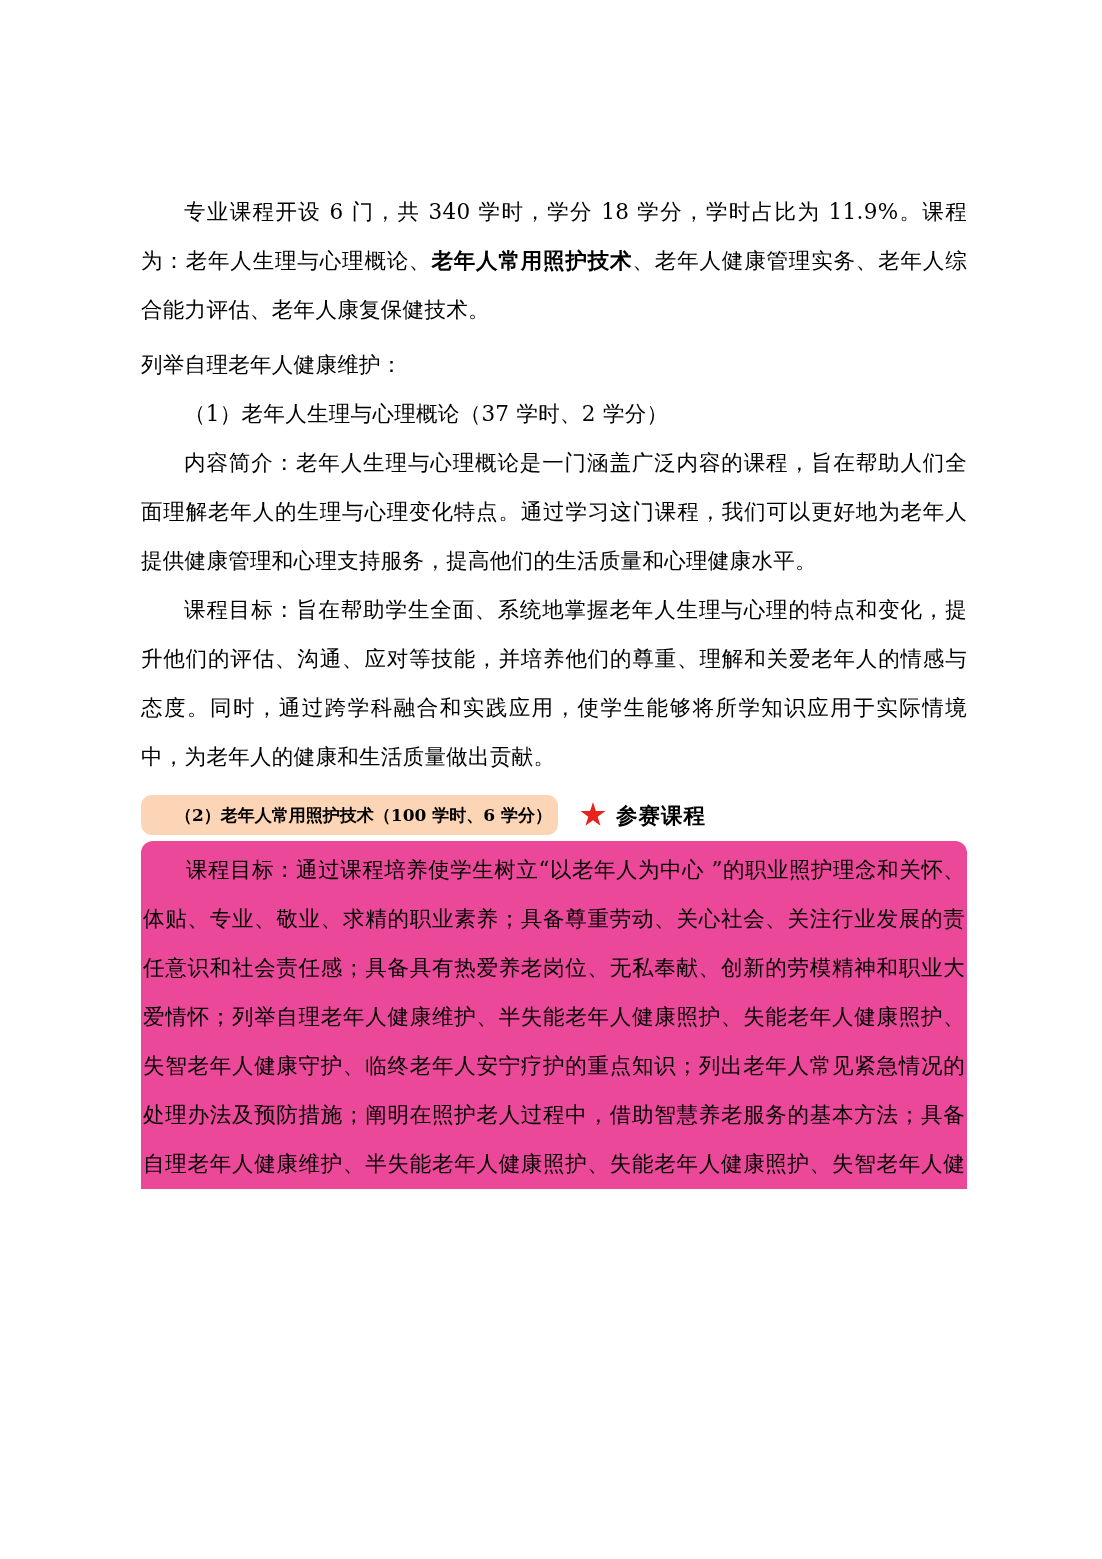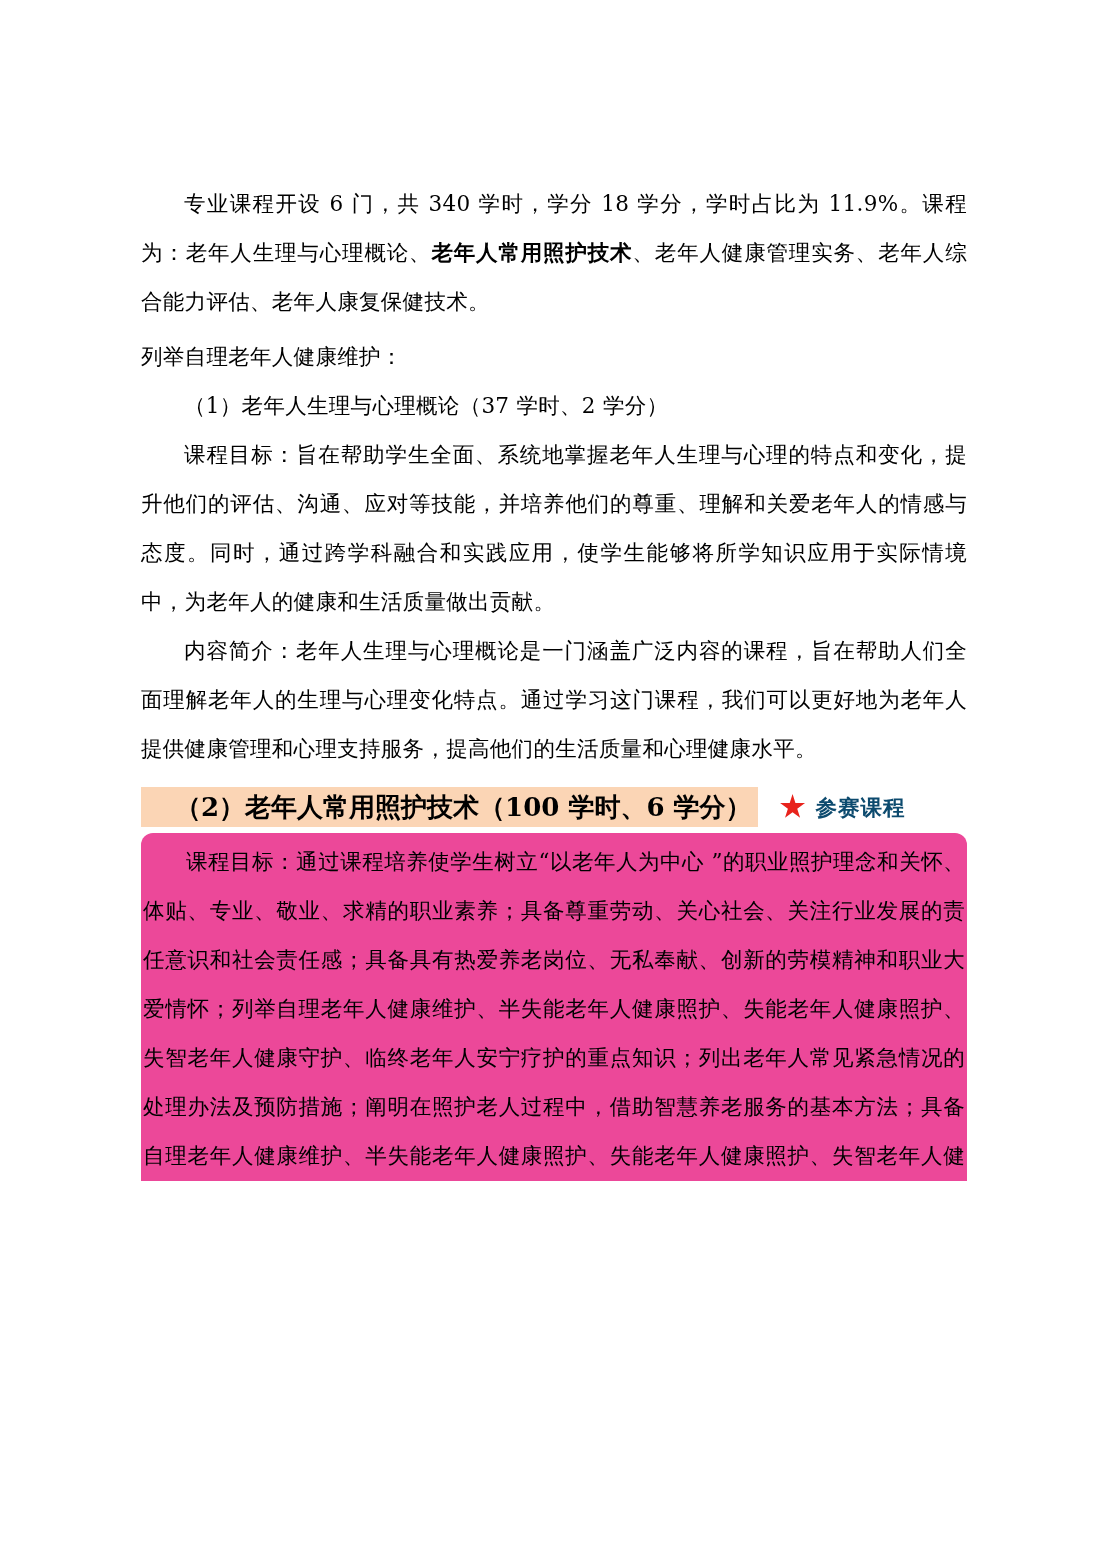--- a/index.html
+++ b/index.html
@@ -4,21 +4,21 @@
 <style>
   html, body {
     margin: 0;
     padding: 0;
     background: #ffffff;
   }
   .page {
     position: relative;
     width: 1102px;
     height: 1177px;
-    margin: 4px auto;
+    margin: 12px auto;
     background: #ffffff;
     font-family: "DejaVu Serif", "Liberation Serif", serif;
     color: #000000;
     overflow: hidden;
   }
   .content {
     position: absolute;
     left: 141px;
     top: 175px;
     width: 826px;
@@ -42,41 +42,42 @@
   
   .heading-row {
     display: flex;
     align-items: center;
     margin-top: 14px;
     margin-bottom: 6px;
   }
   .heading-hl {
     background: #fbd5b5;
     font-weight: bold;
-    font-size: 26px;
+    font-size: 17px;
     line-height: 40px;
     padding: 0 6px 0 34px;
     white-space: nowrap;
+    border-radius: 11px;
   }
   .star-wrap {
     display: flex;
     align-items: center;
     margin-left: 22px;
     white-space: nowrap;
   }
   .star {
     display: inline-block;
     width: 26px;
     height: 26px;
     margin-right: 10px;
     background: #e8231c;
     clip-path: polygon(50% 0%, 61% 35%, 98% 35%, 68% 57%, 79% 91%, 50% 70%, 21% 91%, 32% 57%, 2% 35%, 39% 35%);
   }
   .star-label {
-    color: #0c4a6e;
+    color: #000000;
     font-weight: bold;
     font-size: 21.5px;
     letter-spacing: 1px;
   }
 
   
   .block-orange {
     background: #ec4899;
     padding: 4px 2px 12px 2px;
     border-radius: 12px;
@@ -105,23 +106,23 @@
   <div class="content">
 
     <p class="indent"><span>专业课程开设 6 门，共 340 学时，学分 18 学分，学时占比为 11.9%。课程为：老年人生理与心理概论、</span><span class="bold">老年人常用照护技术</span><span>、老年人健康管理实务、老年人综合能力评估、老年人康复保健技术。</span></p>
 
     <div class="gap-small"></div>
 
     <p>列举自理老年人健康维护：</p>
 
     <p class="indent">（1）老年人生理与心理概论（37 学时、2 学分）</p>
 
+    <p class="indent">内容简介：老年人生理与心理概论是一门涵盖广泛内容的课程，旨在帮助人们全面理解老年人的生理与心理变化特点。通过学习这门课程，我们可以更好地为老年人提供健康管理和心理支持服务，提高他们的生活质量和心理健康水平。</p>
+
     <p class="indent">课程目标：旨在帮助学生全面、系统地掌握老年人生理与心理的特点和变化，提升他们的评估、沟通、应对等技能，并培养他们的尊重、理解和关爱老年人的情感与态度。同时，通过跨学科融合和实践应用，使学生能够将所学知识应用于实际情境中，为老年人的健康和生活质量做出贡献。</p>
-
-    <p class="indent">内容简介：老年人生理与心理概论是一门涵盖广泛内容的课程，旨在帮助人们全面理解老年人的生理与心理变化特点。通过学习这门课程，我们可以更好地为老年人提供健康管理和心理支持服务，提高他们的生活质量和心理健康水平。</p>
 
     <div class="heading-row">
       <div class="heading-hl">（2）老年人常用照护技术（100 学时、6 学分）</div>
       <div class="star-wrap">
         <span class="star"></span>
         <span class="star-label">参赛课程</span>
       </div>
     </div>
 
     <div class="block-orange">

